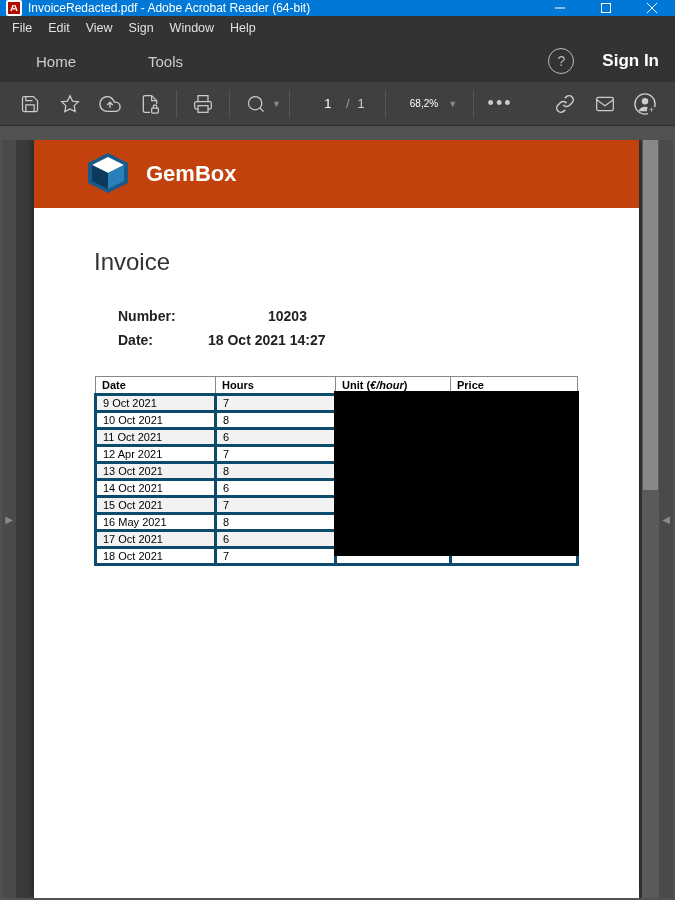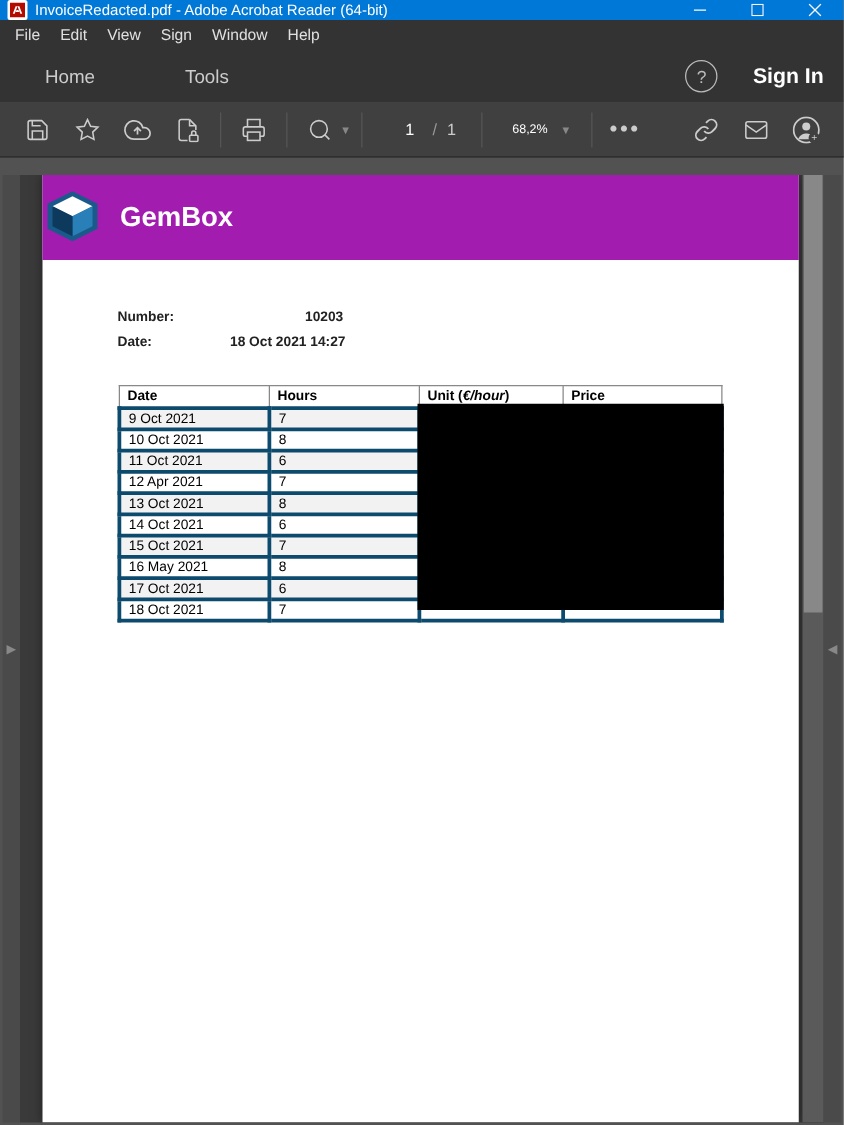--- a/index.html
+++ b/index.html
@@ -39,26 +39,26 @@
     
     .viewer { position: absolute; top: 140px; bottom: 2px; left: 2px; right: 2px; background: #525252; display: flex; }
     .viewer-strip { width: 14px; background: #4a4a4a; display: flex; align-items: center; justify-content: center; }
     .strip-arrow { color: #888; font-size: 10px; }
     .viewer-center { flex: 1; background: #3a3a3a; padding: 0; position: relative; overflow: hidden; }
     .scrollbar-v { position: absolute; right: 0; top: 0; width: 17px; height: 100%; background: #5a5a5a; }
     .scrollbar-thumb { position: absolute; left: 1px; right: 1px; top: 0; height: 350px; background: #888; }
     
     
     .pdf-page { width: 605px; height: 758px; margin: 0 14px 0 18px; background: white; box-shadow: 0 0 8px rgba(0,0,0,0.5); }
-    .pdf-header { height: 68px; background: #a21caf; display: flex; align-items: center; gap: 14px; }
+    .pdf-header { height: 68px; background: #c2410c; display: flex; align-items: center; padding-left: 50px; gap: 14px; }
     .logo-box { width: 48px; height: 42px; position: relative; }
     .logo-text { color: white; font-size: 22px; font-weight: 700; }
     .pdf-content { padding: 40px 60px 0 60px; }
     .invoice-title { font-size: 24px; font-weight: 400; color: #333; margin-bottom: 32px; }
-    .meta-row { display: flex; font-size: 11px; color: #222; margin-bottom: 8px; }
+    .meta-row { display: flex; font-size: 14px; color: #222; margin-bottom: 8px; margin-left: 24px; }
     .meta-label { width: 90px; font-weight: 600; }
     .meta-value { font-weight: 600; }
     .table-wrap { margin-top: 28px; position: relative; }
     table { border-collapse: collapse; width: 100%; font-size: 11px; }
     th { text-align: left; font-weight: 600; padding: 2px 6px; border: 1px solid #888; background: #fff; }
     td { padding: 1px 6px; border: 3px solid #0c4a6e; }
     tbody tr:nth-child(odd) td { background: #f2f2f2; }
     tbody tr:nth-child(even) td { background: #fff; }
     .col-date { width: 120px; }
     .col-hours { width: 120px; }
@@ -206,20 +206,21 @@
           <svg viewBox="0 0 48 42">
               <polygon points="24,0 44,10 44,30 24,40 4,30 4,10" fill="#1a5a8a"></polygon>
               <polygon points="24,4 40,12 24,20 8,12" fill="#fff"></polygon>
               <polygon points="24,20 40,12 40,28 24,36" fill="#2980b9"></polygon>
               <polygon points="24,20 8,12 8,28 24,36" fill="#0d3a5c"></polygon>
             </svg>
         </div>
         <div class="logo-text">GemBox</div>
       </div>
       <div class="pdf-content">
+        <div class="invoice-title">Invoice</div>
         <div class="meta-row">
           <div class="meta-label">Number:</div>
           <div style="width:60px"></div>
           <div class="meta-value">10203</div>
         </div>
         <div class="meta-row">
           <div class="meta-label">Date:</div>
           <div class="meta-value">18 Oct 2021 14:27</div>
         </div>
         <div class="table-wrap">

